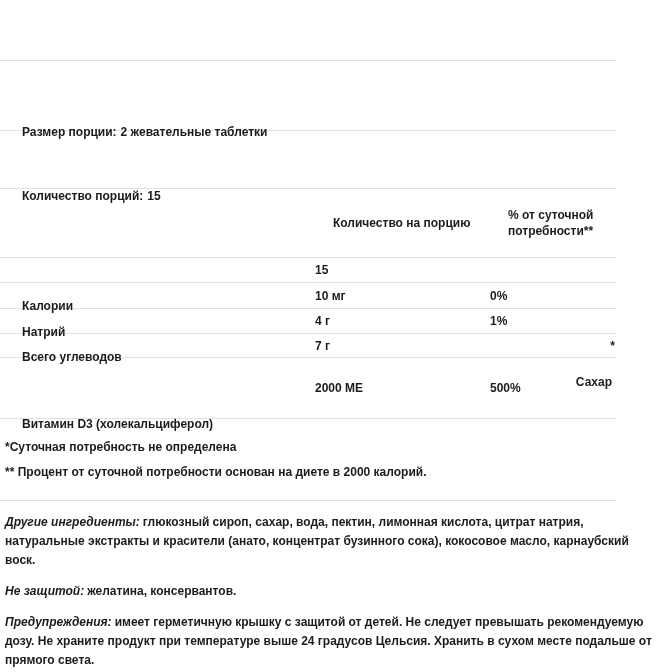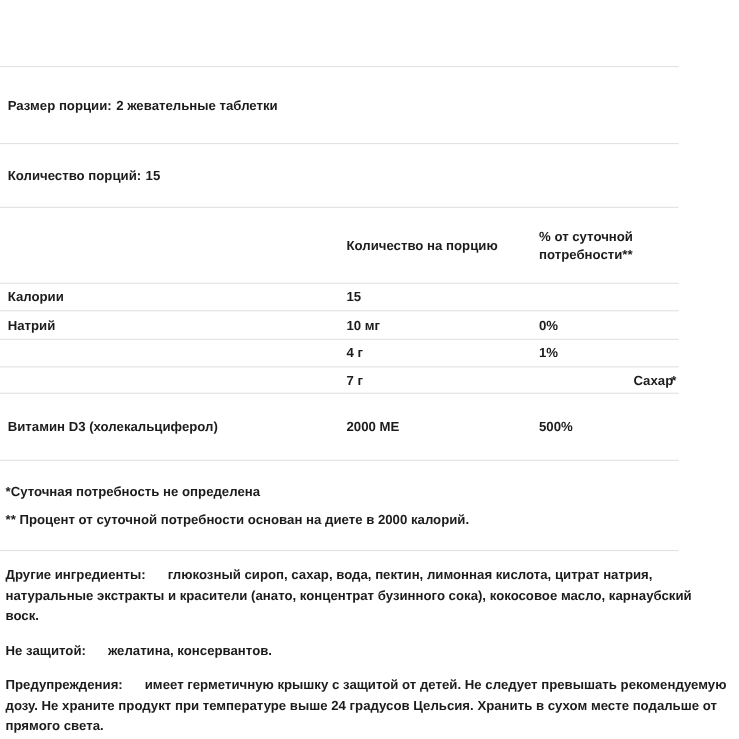--- a/index.html
+++ b/index.html
@@ -15,37 +15,37 @@
     overflow: hidden;
   }
   .hr {
     height: 1px;
     width: 617px;
     background: #e2e2e2;
   }
   .top-spacer { height: 60px; }
   .srow { position: relative; }
   .srow .cell { position: absolute; top: 50%; transform: translateY(-50%); }
-  .c1 { left: 7px; right: 60px; }
+  .c1 { left: 22px; right: 60px; margin-top: 36px; }
   .c2 { left: 315px; }
   .c3 { left: 490px; width: 125px; }
   .h-serving { height: 69px; }
   .h-servings { height: 57px; }
-  .h-header { height: 68px; }
+  .h-header { height: 68px; margin-left: 18px; }
   .h-r24 { height: 24px; }
   .h-r25 { height: 25px; }
   .h-r23 { height: 23px; text-align: right; }
   .h-vitamin { height: 60px; }
   .header-cell { line-height: 16px; }
   .inline-pair .lbl { margin-right: 4px; }
   .footnotes { height: 81px; box-sizing: border-box; padding: 20px 16px 0 5px; }
   .footnote { line-height: 17px; margin: 0 0 8px 0; }
   .bottom-block { padding: 0 10px 0 5px; }
   .bottom-block p { margin: 12px 0 0 0; line-height: 19px; }
-  .bottom-block .lbl { margin-right: 20px; }
+  .bottom-block .lbl { margin-right: 3px; font-style: italic; }
 </style>
 </head>
 <body>
 
 <div class="sheet">
 
   <div class="top-spacer"></div>
   <div class="hr"></div>
 
   <div class="srow h-serving">
@@ -76,20 +76,21 @@
   <div class="hr"></div>
 
   <div class="srow h-r25">
     <div class="cell c1">Натрий</div>
     <div class="cell c2">10 мг</div>
     <div class="cell c3">0%</div>
   </div>
   <div class="hr"></div>
 
   <div class="srow h-r24">
+    <div class="cell c1">Всего углеводов</div>
     <div class="cell c2">4 г</div>
     <div class="cell c3">1%</div>
   </div>
   <div class="hr"></div>
 
   <div class="srow h-r23">
     <div class="cell c1">Сахар</div>
     <div class="cell c2">7 г</div>
     <div class="cell c3">*</div>
   </div>

